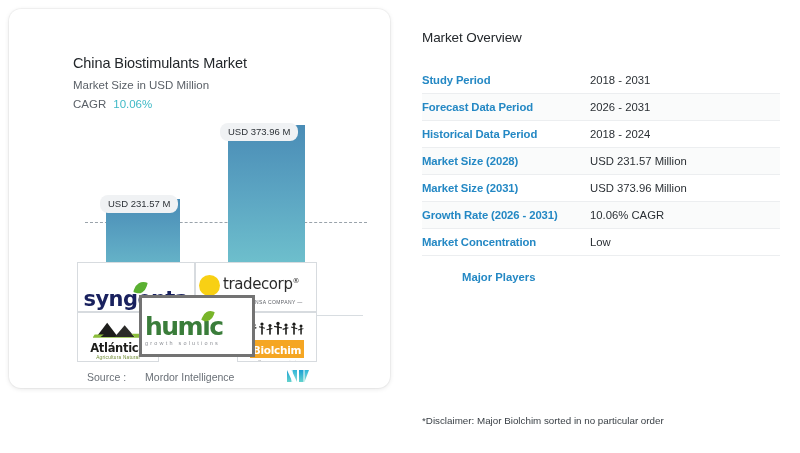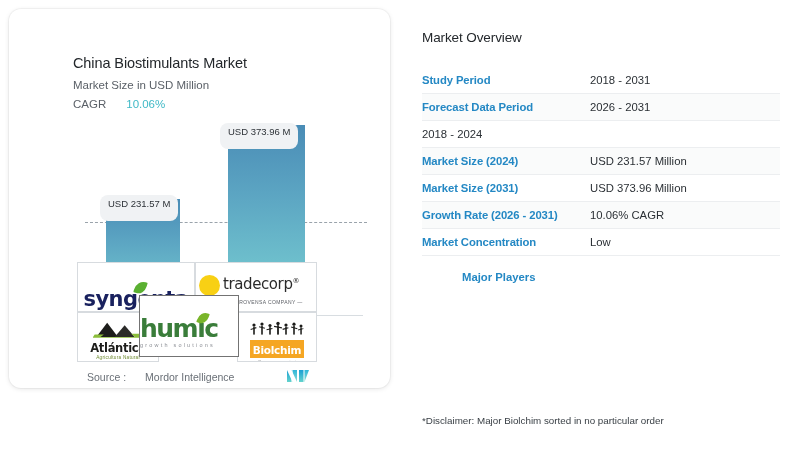--- a/index.html
+++ b/index.html
@@ -29,21 +29,21 @@
     font-size: 14.5px; font-weight: normal; color: #23272b;
     letter-spacing: -0.1px;
   }
   .chart-sub {
     position: absolute; left: 64px; top: 70px;
     font-size: 11.5px; color: #5b6168; font-weight: normal;
   }
   .cagr-row {
     position: absolute; left: 64px; top: 89px;
     font-size: 11.5px; color: #5b6168;
-    display: flex; align-items: baseline; gap: 20px;
+    display: flex; align-items: baseline; gap: 7px;
   }
   .cagr-val { color: #3fb9c6; font-size: 11.5px; }
 
   
   .plot {
     position: absolute;
     left: 64px; top: 110px;
     width: 290px; height: 225px;
   }
   .axis-line {
@@ -61,21 +61,21 @@
     background: linear-gradient(to bottom, #4a8cb6 0%, #5ba4c2 35%, #6fc1cd 75%, #7ed0d5 100%);
   }
   .bar.b2026 { left: 33px; width: 74px; height: 117px; }
   .bar.b2031 { left: 155px; width: 77px; height: 191px; }
 
   .bar-label {
     position: absolute;
     font-size: 9.5px; color: #2d3237;
     background: #f0f2f4;
     border-radius: 8px;
-    padding: 4px 8px 12px 8px;
+    padding: 4px 8px 4px 8px;
     white-space: nowrap;
     line-height: 1;
   }
   .bar-label.l2026 { left: 27px; top: 76px; }
   .bar-label.l2031 { left: 147px; top: 4px; }
 
   .x-tick {
     position: absolute; bottom: 4px;
     font-size: 12px; color: #3a4046; text-align: center;
   }
@@ -132,22 +132,22 @@
     border: 1px solid #d7dbdf;
     background: #fff;
     display: flex; align-items: flex-end; justify-content: center;
     overflow: hidden;
   }
   .lc-syn   { left: 0px;   top: 0px;  width: 118px; height: 50px; }
   .lc-trade { left: 118px; top: 0px;  width: 122px; height: 50px; }
   .lc-atl   { left: 0px;   top: 50px; width: 82px;  height: 50px; }
   .lc-bio   { left: 160px; top: 50px; width: 80px;  height: 50px; }
   .lc-humic {
-    left: 62px; top: 33px; width: 100px; height: 62px;
-    border: 1px solid #737373; background: #fff; z-index: 4;
+    left: 62px; top: 33px; width: 116px; height: 62px;
+    border: 3px solid #737373; background: #fff; z-index: 4;
   }
 
   
   .syn-wrap { position: relative; }
   .syn-word {
     font-family: "DejaVu Sans", sans-serif;
     font-size: 21px; font-weight: bold;
     color: #19215e; letter-spacing: -0.6px;
   }
   .syn-leaf {
@@ -300,24 +300,25 @@
     <div class="kv-table">
       <div class="kv-row">
         <div class="kv-key">Study Period</div>
         <div class="kv-val">2018 - 2031</div>
       </div>
       <div class="kv-row alt">
         <div class="kv-key">Forecast Data Period</div>
         <div class="kv-val">2026 - 2031</div>
       </div>
       <div class="kv-row">
+        <div class="kv-key">Historical Data Period</div>
         <div class="kv-val">2018 - 2024</div>
       </div>
       <div class="kv-row alt">
-        <div class="kv-key">Market Size (2024)</div>
+        <div class="kv-key">Market Size (2028)</div>
         <div class="kv-val">USD 231.57 Million</div>
       </div>
       <div class="kv-row">
         <div class="kv-key">Market Size (2031)</div>
         <div class="kv-val">USD 373.96 Million</div>
       </div>
       <div class="kv-row alt">
         <div class="kv-key">Growth Rate (2026 - 2031)</div>
         <div class="kv-val">10.06% CAGR</div>
       </div>

